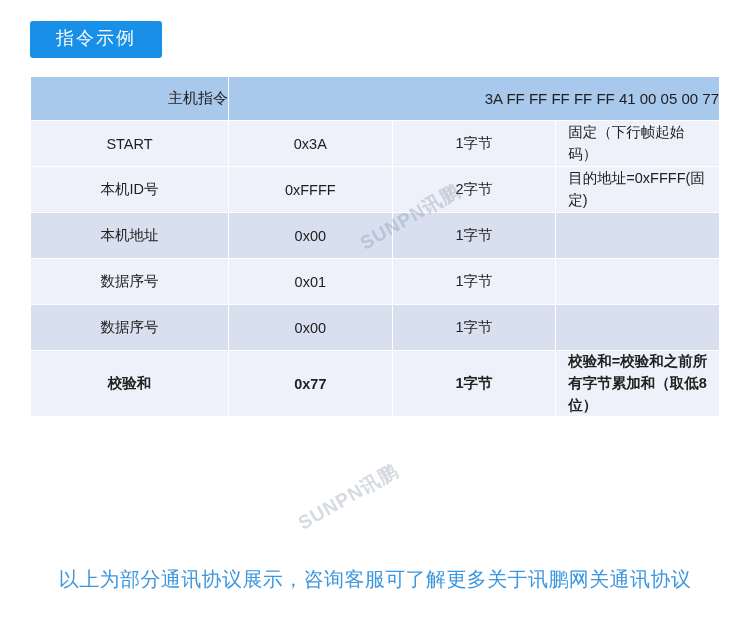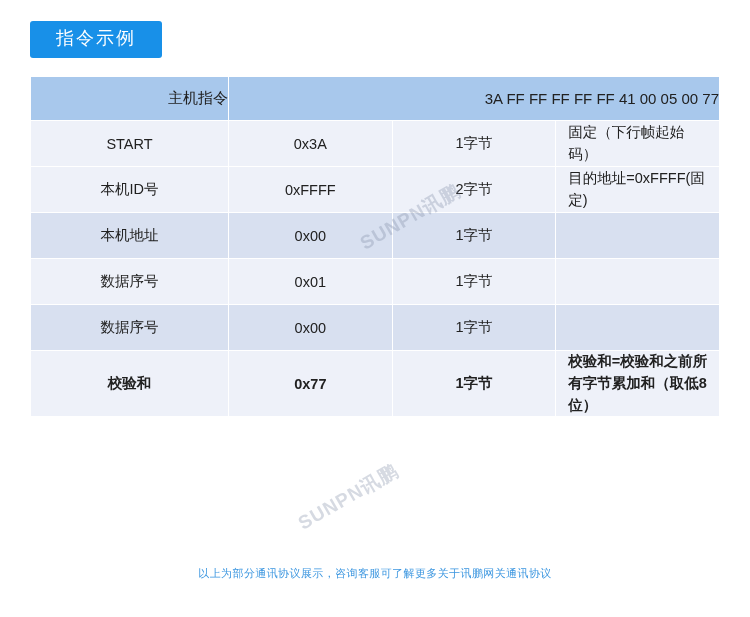--- a/index.html
+++ b/index.html
@@ -98,21 +98,21 @@
   .wm-2 { left: 300px; top: 512px; }
 
   
   .footer {
     position: absolute;
     left: 0;
     top: 566px;
     width: 750px;
     text-align: center;
     color: #3d97e0;
-    font-size: 11px;
+    font-size: 20px;
     letter-spacing: 0.4px;
   }
 </style>
 </head>
 <body>
 
 <div class="badge-wrap">
   <span class="badge">指令示例</span>
 </div>
 

